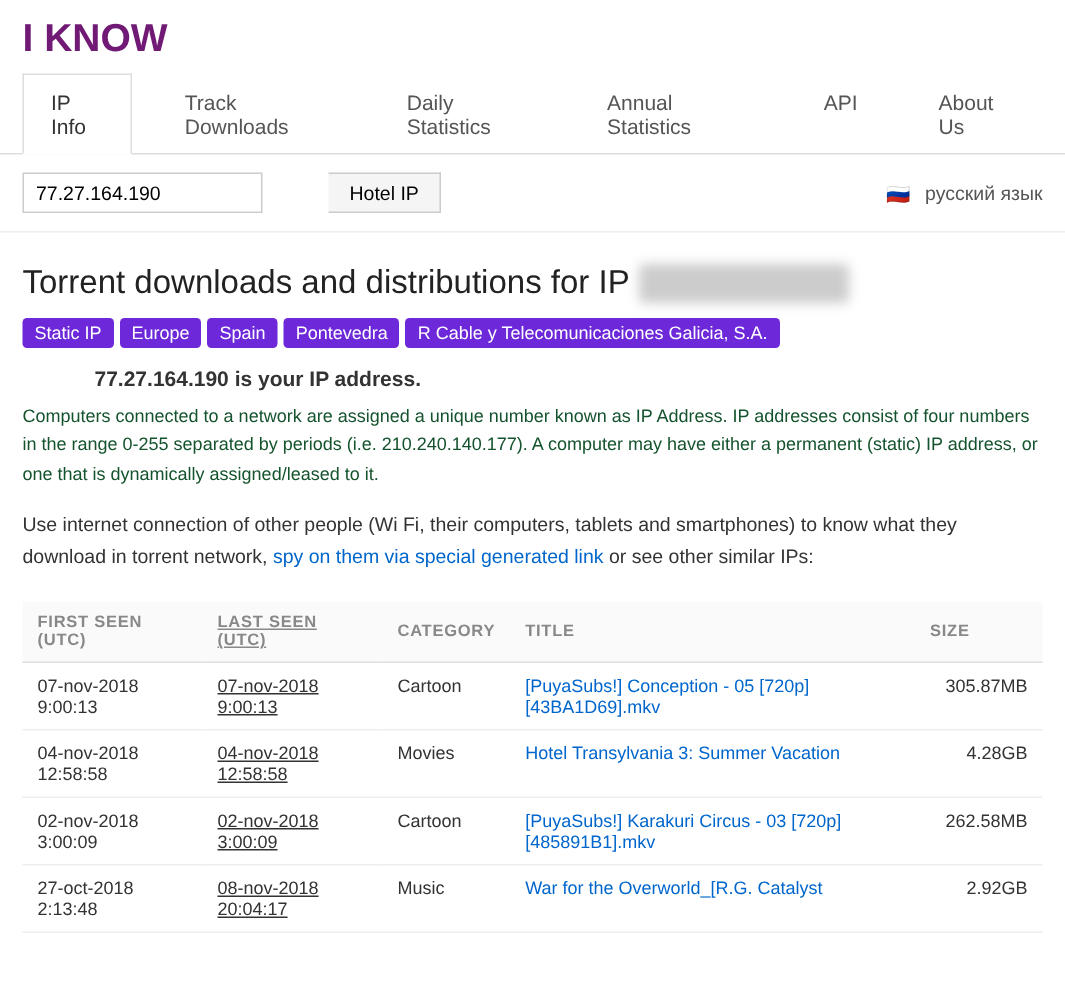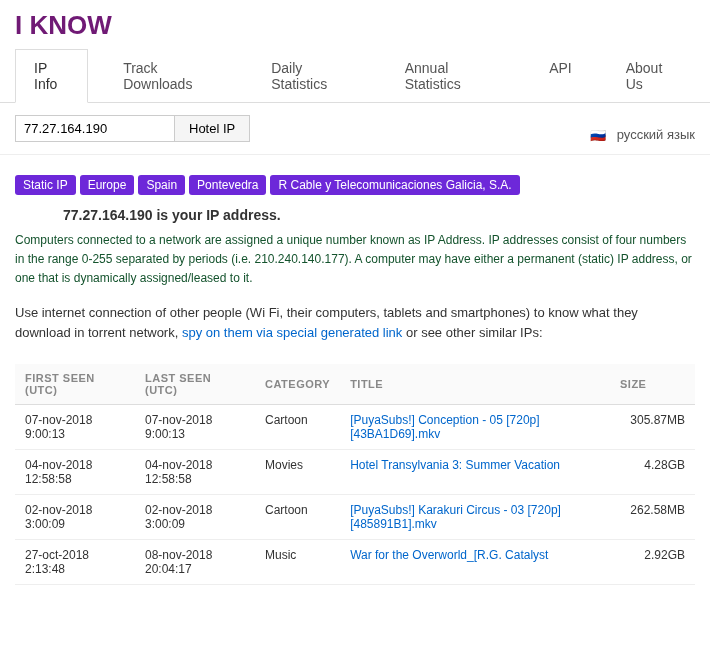--- a/index.html
+++ b/index.html
@@ -34,23 +34,24 @@
       border: 1px solid #ddd;
       border-bottom: 1px solid #fff;
       background: #fff;
       color: #333;
       font-weight: normal;
     }
 
     
     .search-bar {
       display: flex;
-      align-items: flex-end;
+      align-items: center;
       padding: 12px 15px;
       border-bottom: 1px solid #eee;
+      gap: 44px;
     }
     .search-input {
       width: 160px;
       padding: 5px 8px;
       border: 1px solid #ccc;
       font-size: 13px;
     }
     .search-button {
       padding: 5px 14px;
       background: #f5f5f5;
@@ -155,21 +156,21 @@
       font-size: 12px;
       color: #333;
       border-bottom: 1px solid #eee;
       vertical-align: top;
     }
     .downloads-table td a {
       color: #0066cc;
       text-decoration: none;
     }
     .col-first { width: 120px; }
-    .col-last { width: 120px; }
+    .col-last { width: 120px; text-decoration: underline; }
     .col-category { width: 80px; }
     .col-title { width: auto; }
     .col-size { width: 85px; text-align: right; }
 
     .datetime-cell { white-space: nowrap; }
   </style>
 </head>
 <body>
 
 <div class="site-header">
@@ -187,20 +188,24 @@
 <div class="search-bar">
   <input class="search-input" type="text" value="77.27.164.190" style="">
   <button class="search-button">Hotel IP</button>
   <div class="lang-selector">
     <span class="flag-icon">🇷🇺</span>
     <span>русский язык</span>
   </div>
 </div>
 
 <div class="main-content">
+  <h1 class="page-title">
+    <span>Torrent downloads and distributions for IP</span>
+    <span class="ip-blurred">77.27.164.190</span>
+  </h1>
 
   <div class="tags">
     <span class="tag">Static IP</span>
     <span class="tag">Europe</span>
     <span class="tag">Spain</span>
     <span class="tag">Pontevedra</span>
     <span class="tag">R Cable y Telecomunicaciones Galicia, S.A.</span>
   </div>
 
   <p class="ip-address-line">

